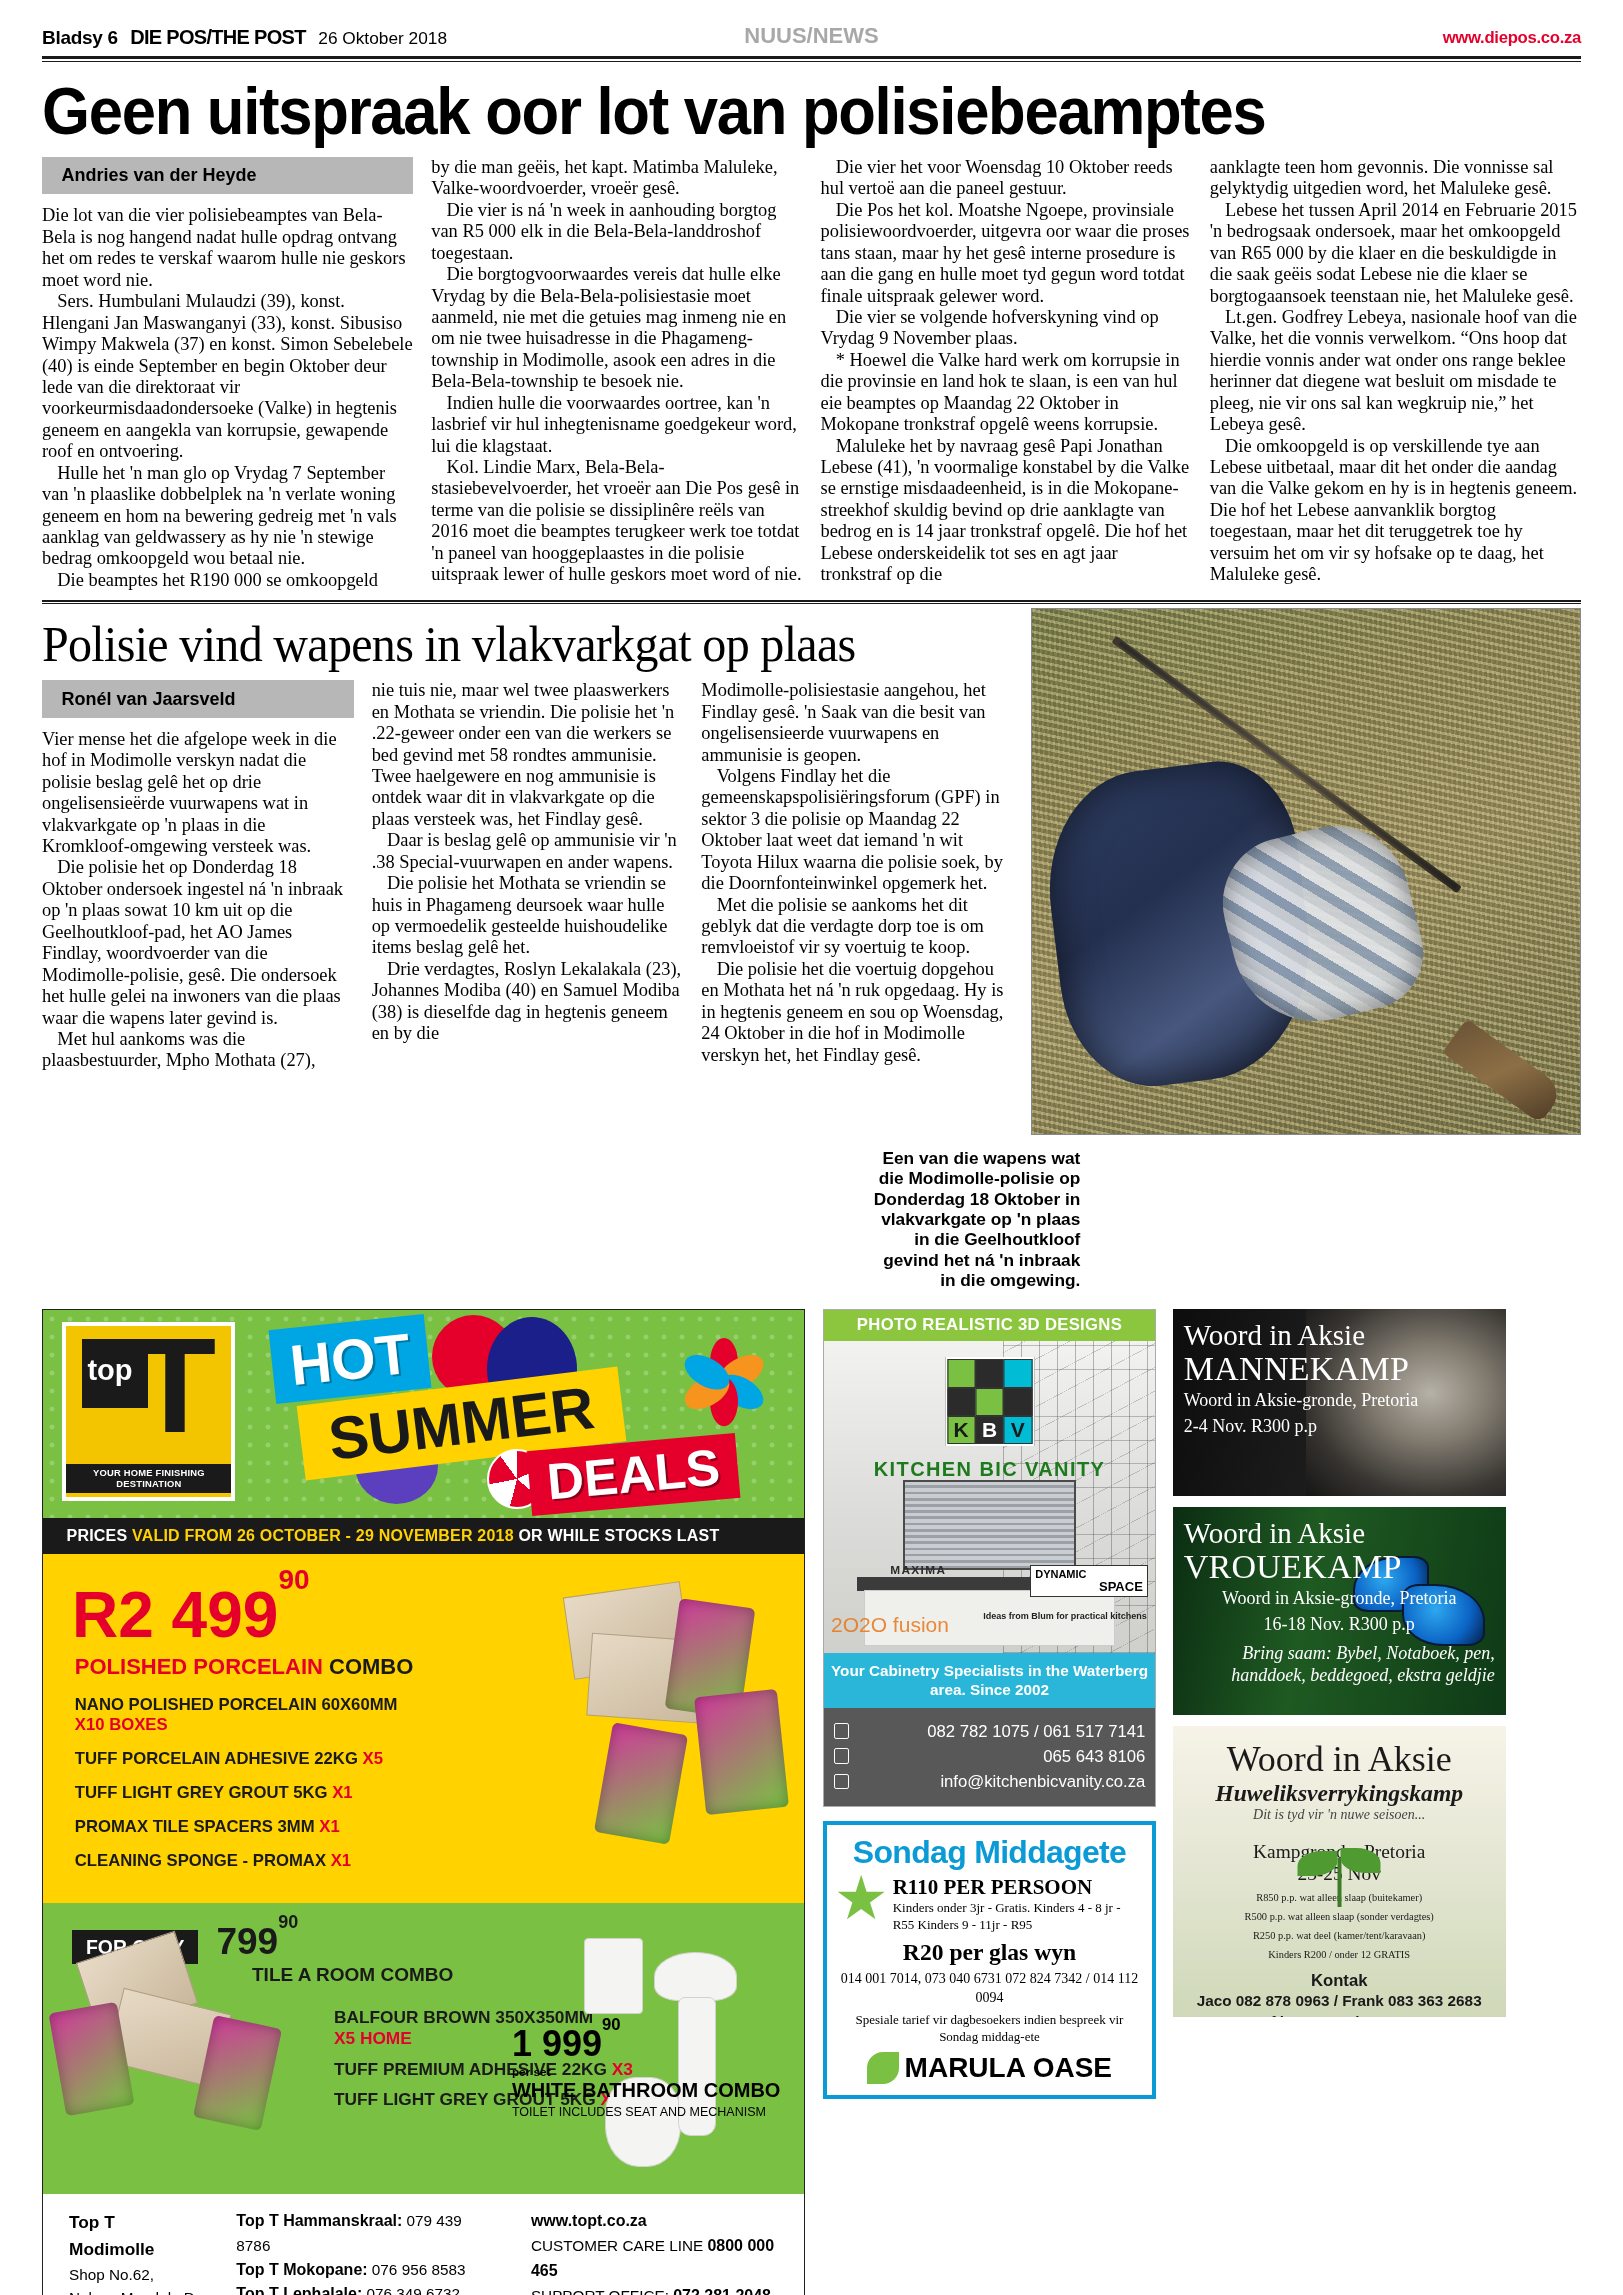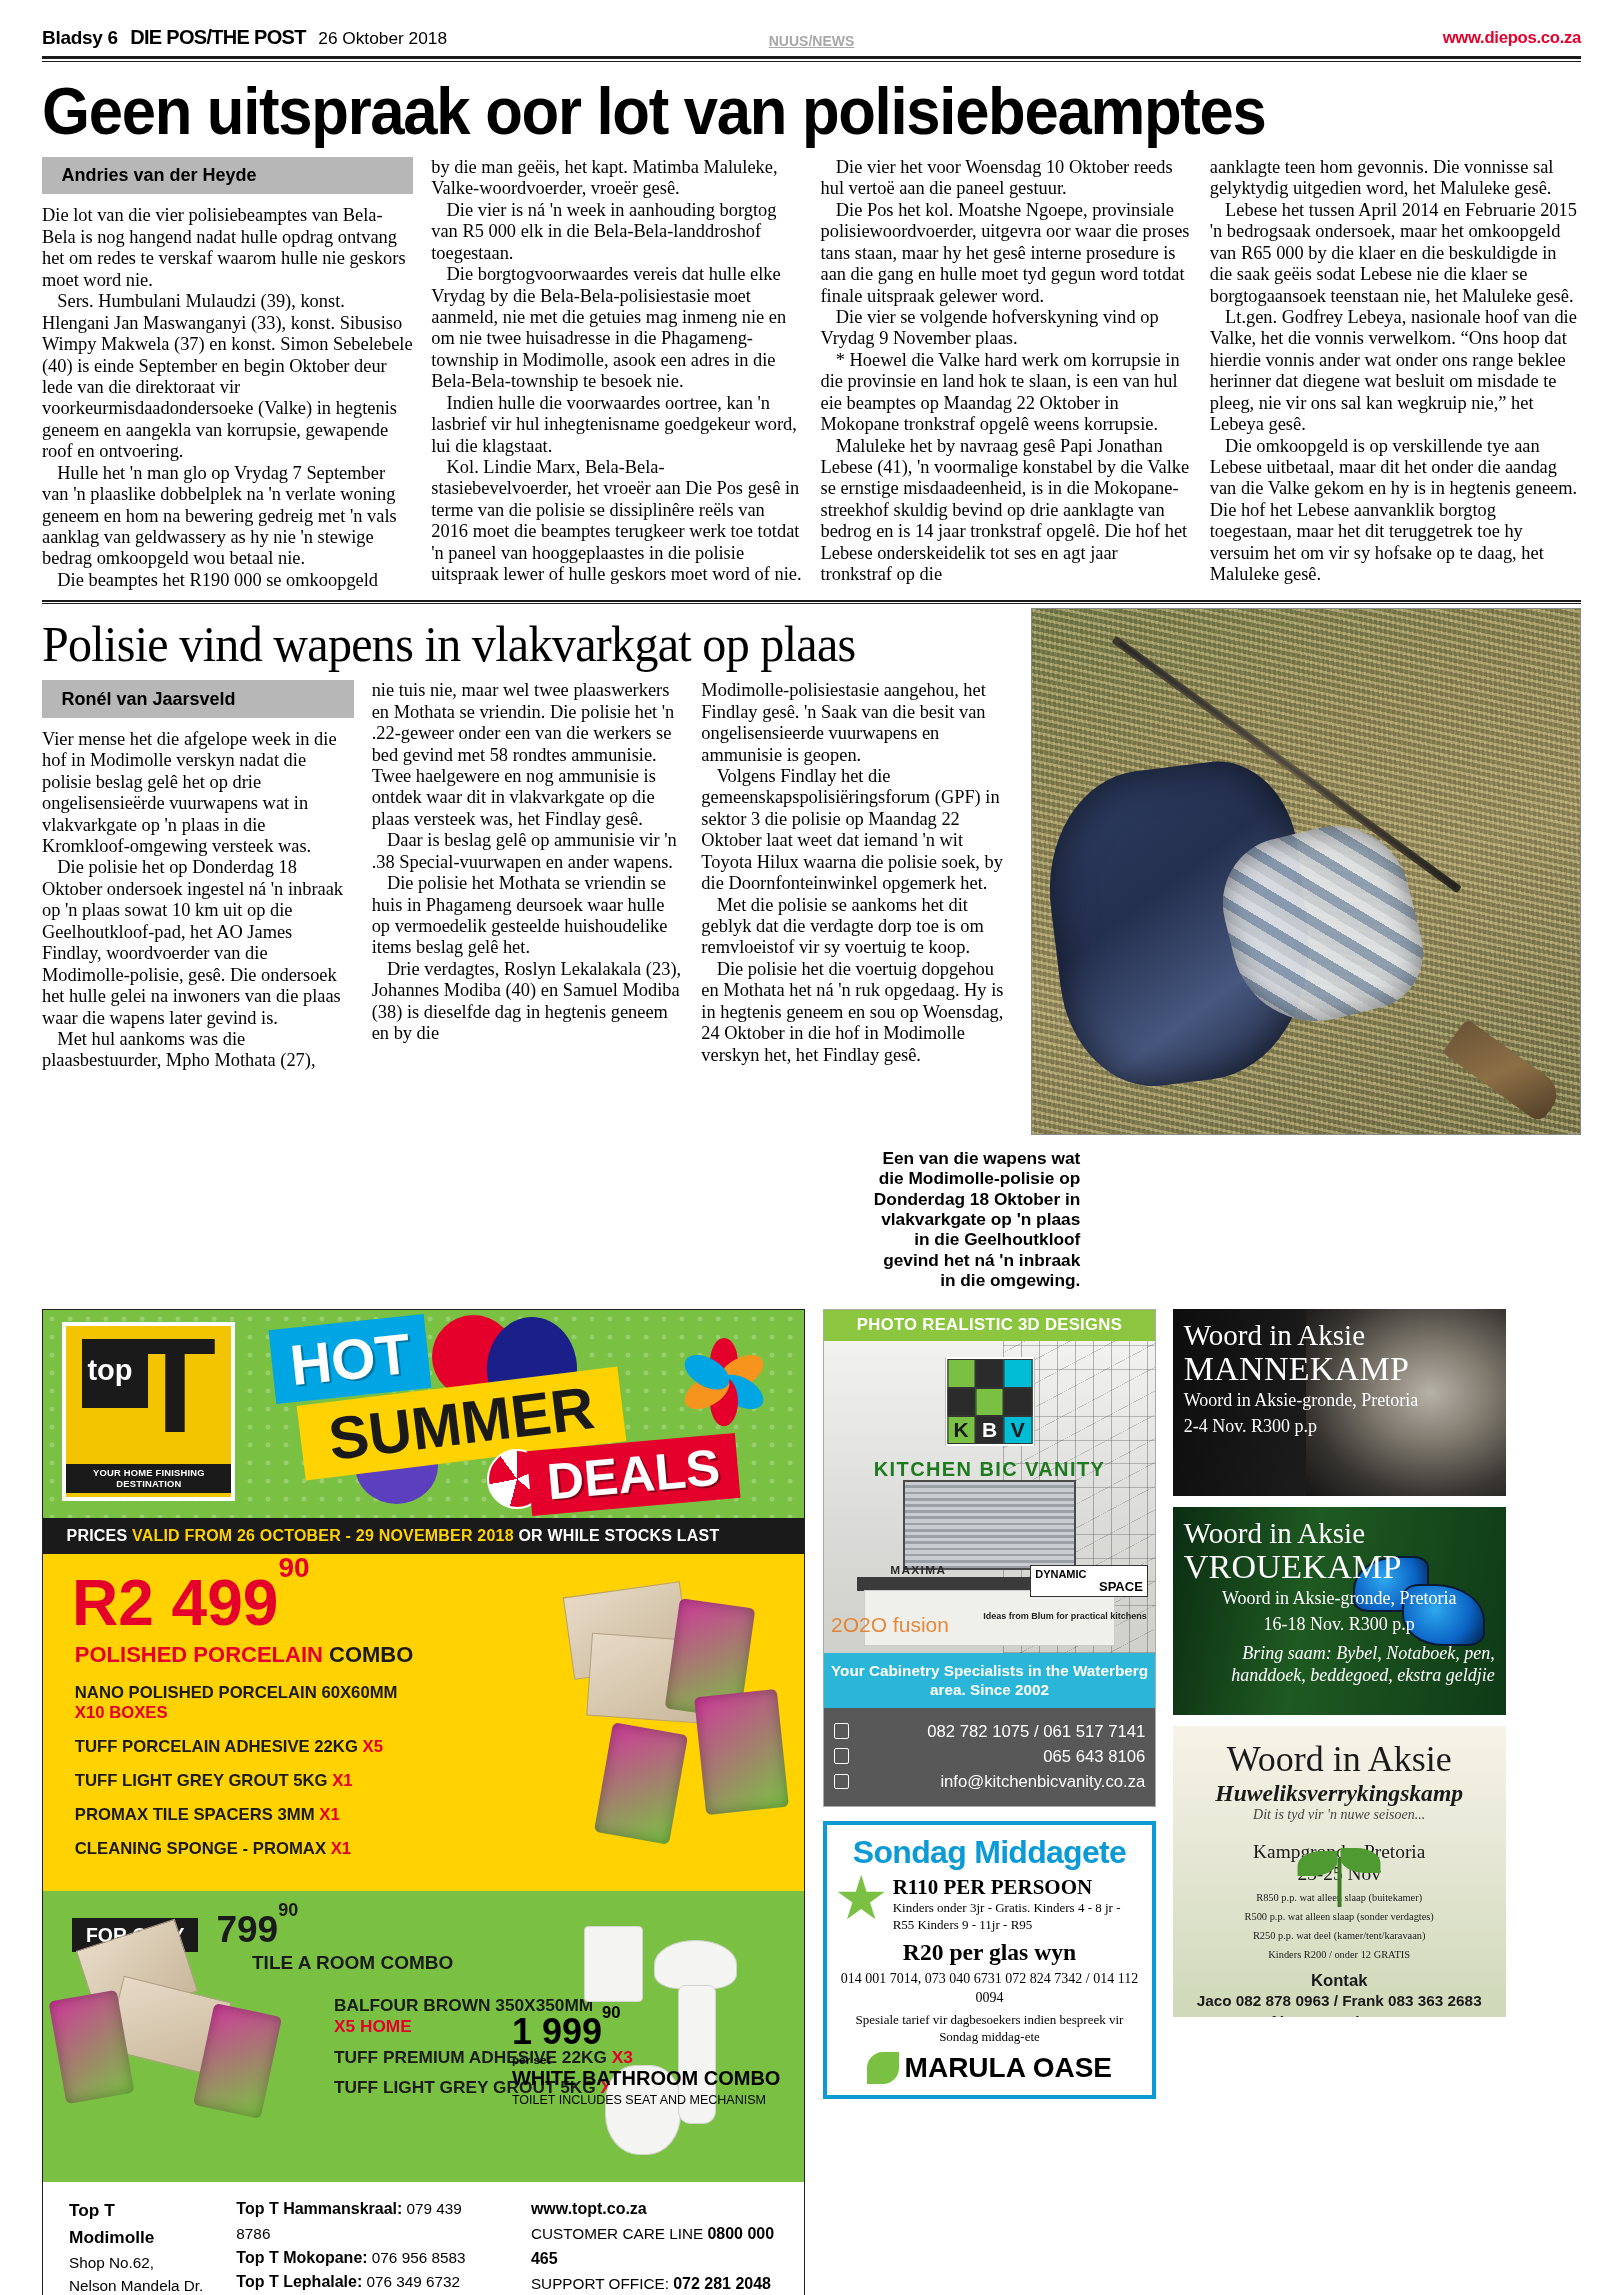--- a/index.html
+++ b/index.html
@@ -11,22 +11,22 @@
   }
   .page { position: relative; width: 1623px; height: 2295px; padding: 0 42px; }
 
   
   .masthead { display:flex; align-items:flex-end; height:49px; padding-top:15.3px; position:relative; }
   .mh-left { display:flex; align-items:baseline; gap:12.5px; font-family:"Liberation Sans", sans-serif; }
   .mh-bladsy { font-weight:bold; font-size:19px; letter-spacing:-0.3px; }
   .mh-title { font-weight:bold; font-size:20px; letter-spacing:-0.7px; }
   .mh-date { font-size:17.3px; }
   .mh-center { position:absolute; left:50%; transform:translateX(-50%); bottom:0;
-    font-family:"Liberation Sans", sans-serif; font-weight:bold; font-size:14px;
-    color:#a8a8a8; letter-spacing:0px;text-decoration:underline; }
+    font-family:"Liberation Sans", sans-serif; font-weight:bold; font-size:22px;
+    color:#a8a8a8; letter-spacing:0px; }
   .mh-right { position:absolute; right:0; bottom:1.4px; color:#e4002b;
     font-family:"Liberation Sans", sans-serif; font-weight:bold; font-size:16.7px; letter-spacing:-0.3px;}
   .rule-thick { border-top:3.5px solid #1a1a1a; margin-top:7px; }
   .rule-thin  { border-top:0.7px solid #1a1a1a; margin-top:2.1px; }
 
   
   h1.headline {
     font-family:"Liberation Sans Narrow","Liberation Sans", sans-serif;
     font-weight:bold; font-size:67px; line-height:1.0; letter-spacing:-1.4px;
     margin:15.3px 0 12.5px 0; transform: scaleX(0.92); transform-origin: left center;
@@ -119,21 +119,21 @@
   .flower { position:absolute; right:28px; top:21px; width:104px; height:104px; }
   .petal { position:absolute; left:38px; top:7px; width:28px; height:49px; border-radius:50%;
       background:#e4002b; transform-origin:50% 90%; }
   .blob1 { position:absolute; left:389px; top:5.6px; width:83px; height:83px; border-radius:50%; background:#e4002b;}
   .blob2 { position:absolute; left:444px; top:7px; width:90px; height:104px; border-radius:50%; background:#1b1f8a;}
   .blob3 { position:absolute; left:312px; top:118px; width:83px; height:76px; border-radius:50%; background:#5b3fbf;}
   .topt-valid { background:#1a1a1a; color:#fff; font-family:"Liberation Sans", sans-serif; font-weight:bold;
       font-size:16px; padding:9px 0 9px 23.6px; letter-spacing:0.2px; }
   .topt-valid em { color:#ffd200; font-style:normal; }
 
-  .deal1 { background:#ffd200; position:relative; padding:17px 0 18px 29px; overflow:hidden; }
+  .deal1 { background:#ffd200; position:relative; padding:29px 0 18px 29px; overflow:hidden; }
   .deal1 .price { color:#e4002b; font-family:"Liberation Sans", sans-serif; font-weight:bold;
       font-size:64px; line-height:1; }
   .deal1 .price sup { font-size:28px; top:-25px; position:relative;}
   .deal1 .combo { color:#e4002b; font-family:"Liberation Sans", sans-serif; font-weight:bold;
       font-size:22px; margin:7px 0 15.3px 2.8px; }
   .deal1 .combo b { color:#1a1a1a; }
   .deal1 ul { list-style:none; margin-left:2.8px; }
   .deal1 li { font-family:"Liberation Sans", sans-serif; font-weight:bold; font-size:16.7px;
       margin-bottom:14px; color:#1a1a1a; }
   .deal1 li i { color:#e4002b; font-style:normal; }

